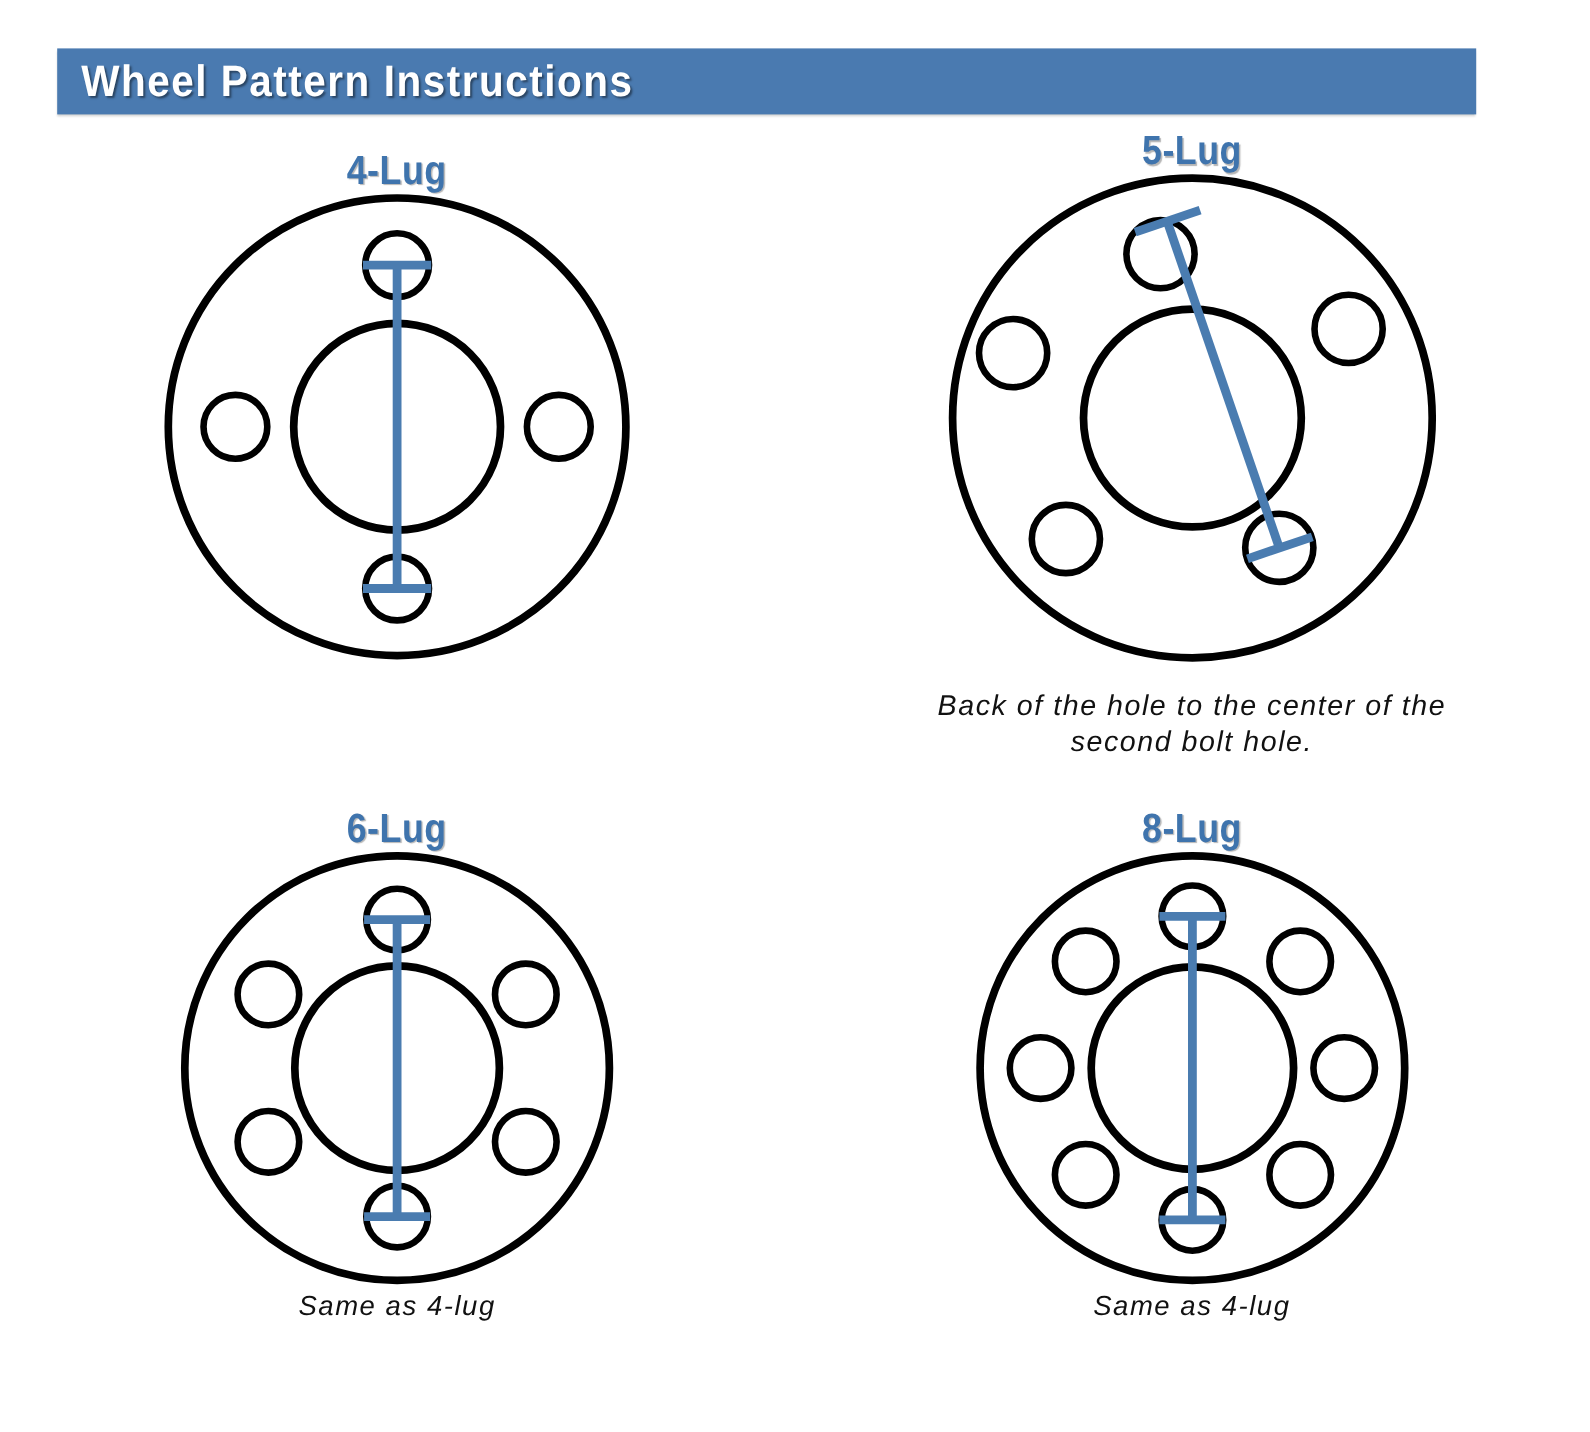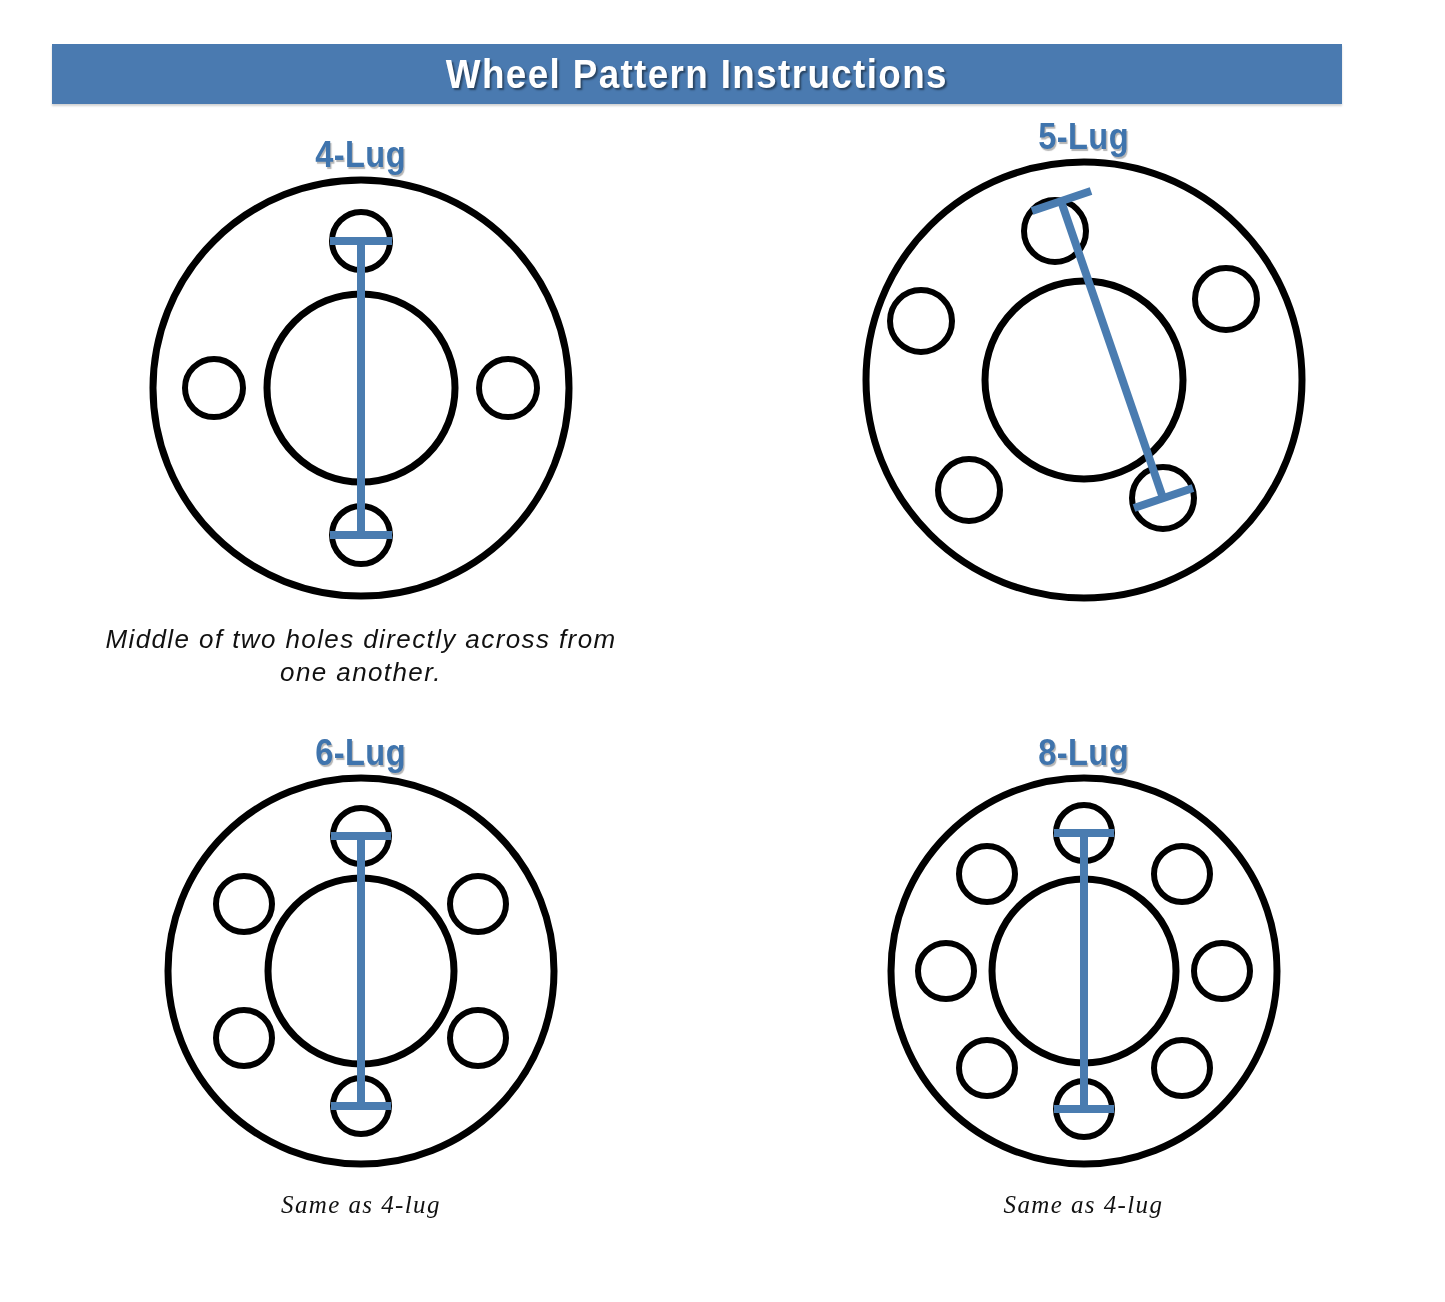--- a/index.html
+++ b/index.html
@@ -19,21 +19,20 @@
   .banner {
     position: absolute;
     left: 52px;
     top: 44px;
     width: 1290px;
     height: 60px;
     background: #4a7ab0;
     box-shadow: 0 2px 2px rgba(0,0,0,0.18);
     display: flex;
     align-items: center;
-    justify-content: center;
   }
   .banner-title {
     color: #ffffff;
     font-family: "Liberation Sans Narrow", "Liberation Sans", sans-serif;
     font-weight: bold;
     font-size: 40px;
     letter-spacing: 1.5px;
     transform: scaleX(0.92);
     text-shadow: 2px 2px 2px rgba(0,0,0,0.45);
     white-space: nowrap;
@@ -82,21 +81,21 @@
     letter-spacing: 1.4px;
     color: #111111;
     text-align: center;
     line-height: 1.28;
     margin: 0;
     max-width: 560px;
   }
   .panel-1 .caption { margin-top: 20px; }
   .panel-2 .caption { margin-top: 20px; }
   .panel-3 .caption,
-  .panel-4 .caption { margin-top: 18px; font-size: 25px; font-family: Liberation Serif, serif; }
+  .panel-4 .caption { font-size: 25px; }
 </style>
 </head>
 <body>
 
 <div class="banner">
   <span class="banner-title">Wheel Pattern Instructions</span>
 </div>
 
 <div class="grid">
 
@@ -114,21 +113,20 @@
       <circle cx="215" cy="362" r="29" fill="#ffffff" stroke="#000000" stroke-width="6"></circle>
       <circle cx="68" cy="215" r="29" fill="#ffffff" stroke="#000000" stroke-width="6"></circle>
 
       <g stroke="#4a7cb0" stroke-width="8">
         <line x1="215" y1="68" x2="215" y2="362"></line>
         <line x1="184" y1="68" x2="246" y2="68"></line>
         <line x1="184" y1="362" x2="246" y2="362"></line>
       </g>
     </svg>
 
-    <div class="caption">Middle of two holes directly across from one another.</div>
   </div>
 
   <div class="panel panel-2">
     <div class="lug-heading">5-Lug</div>
 
     <svg class="wheel-svg" width="450" height="450" viewBox="0 0 450 450">
       <circle cx="225" cy="225" r="218" fill="#ffffff" stroke="#000000" stroke-width="7"></circle>
       <circle cx="225" cy="225" r="99" fill="#ffffff" stroke="#000000" stroke-width="7"></circle>
 
       <circle cx="196" cy="76" r="31" fill="#ffffff" stroke="#000000" stroke-width="6"></circle>
@@ -137,20 +135,21 @@
       <circle cx="110" cy="335" r="31" fill="#ffffff" stroke="#000000" stroke-width="6"></circle>
       <circle cx="62" cy="166" r="31" fill="#ffffff" stroke="#000000" stroke-width="6"></circle>
 
       <g stroke="#4a7cb0" stroke-width="8">
         <line x1="202" y1="46" x2="304" y2="343"></line>
         <line x1="173" y1="56" x2="232" y2="36"></line>
         <line x1="275" y1="353" x2="334" y2="333"></line>
       </g>
     </svg>
 
+    <div class="caption">Back of the hole to the center of the second bolt hole.</div>
   </div>
 
   <div class="panel panel-3">
     <div class="lug-heading">6-Lug</div>
 
     <svg class="wheel-svg" width="400" height="400" viewBox="0 0 400 400">
       <circle cx="200" cy="200" r="193" fill="#ffffff" stroke="#000000" stroke-width="7"></circle>
       <circle cx="200" cy="200" r="93" fill="#ffffff" stroke="#000000" stroke-width="7"></circle>
 
       <circle cx="200" cy="65" r="28" fill="#ffffff" stroke="#000000" stroke-width="6"></circle>

